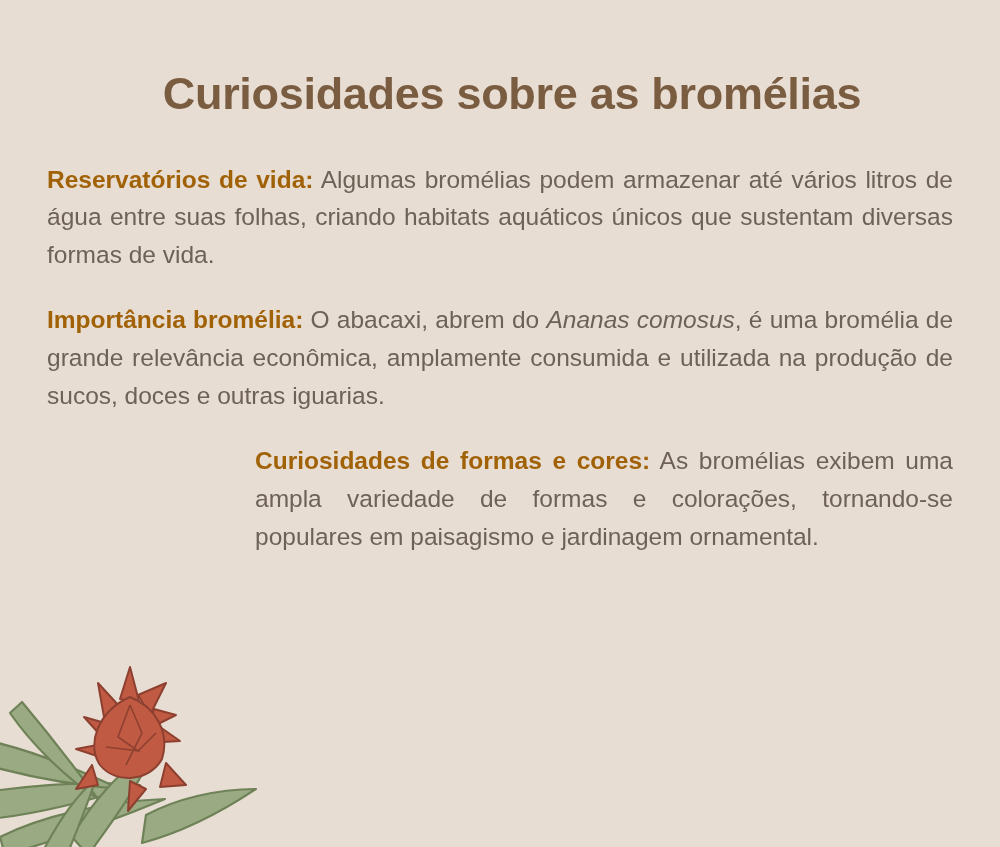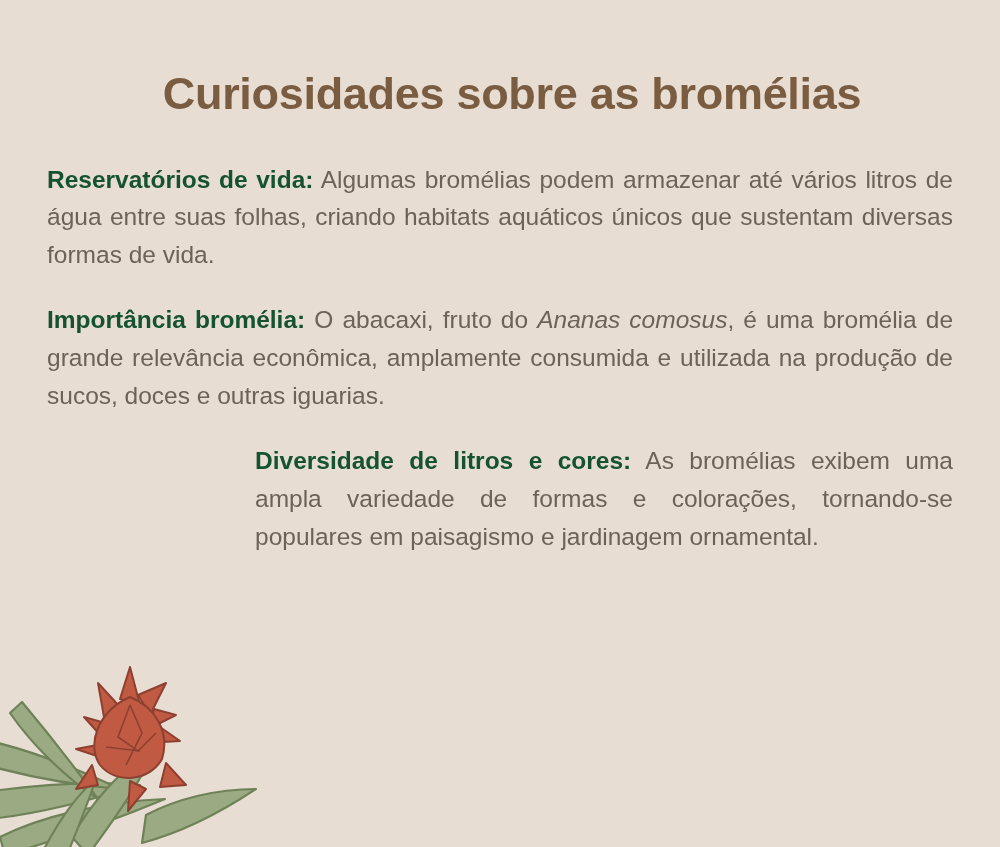--- a/index.html
+++ b/index.html
@@ -42,21 +42,21 @@
     color: #6e6257;
     font-size: 24.5px;
     line-height: 1.55;
     text-align: justify;
     margin-bottom: 27px;
   }
   .para:last-child {
     margin-bottom: 0;
   }
   .para b {
-    color: #14532d;
+    color: #a16207;
     font-weight: bold;
   }
   .para i {
     font-style: italic;
   }
   .para-indented {
     margin-left: 208px;
     width: 698px;
   }
   
@@ -77,25 +77,25 @@
   <h1 class="title">Curiosidades sobre as bromélias</h1>
 
   <div class="content">
 
     <p class="para">
       <b>Reservatórios de vida:</b><span> Algumas bromélias podem armazenar até vários litros de água entre suas folhas, criando habitats aquáticos únicos que sustentam diversas formas de vida.</span>
     </p>
 
 
     <p class="para">
-      <b>Importância bromélia:</b><span> O abacaxi, fruto do </span><i>Ananas comosus</i><span>, é uma bromélia de grande relevância econômica, amplamente consumida e utilizada na produção de sucos, doces e outras iguarias.</span>
+      <b>Importância bromélia:</b><span> O abacaxi, abrem do </span><i>Ananas comosus</i><span>, é uma bromélia de grande relevância econômica, amplamente consumida e utilizada na produção de sucos, doces e outras iguarias.</span>
     </p>
 
     <p class="para para-indented">
-      <b>Diversidade de litros e cores:</b><span> As bromélias exibem uma ampla variedade de formas e colorações, tornando-se populares em paisagismo e jardinagem ornamental.</span>
+      <b>Curiosidades de formas e cores:</b><span> As bromélias exibem uma ampla variedade de formas e colorações, tornando-se populares em paisagismo e jardinagem ornamental.</span>
     </p>
 
   </div>
 
   <svg class="illustration" viewBox="0 0 300 320">
     <g fill="#9aab84" stroke="#6f8257" stroke-width="2.2" stroke-linejoin="round">
       <path d="M20 300 C 60 280, 120 265, 185 262 C 130 285, 70 305, 25 318 Z"></path>
       <path d="M5 255 C 55 248, 110 243, 160 248 C 105 265, 55 278, 8 282 Z"></path>
       <path d="M14 205 C 55 215, 100 233, 140 252 C 90 248, 42 238, 6 228 Z"></path>
       <path d="M42 165 C 68 196, 96 232, 118 262 C 82 238, 50 205, 30 176 Z"></path>

